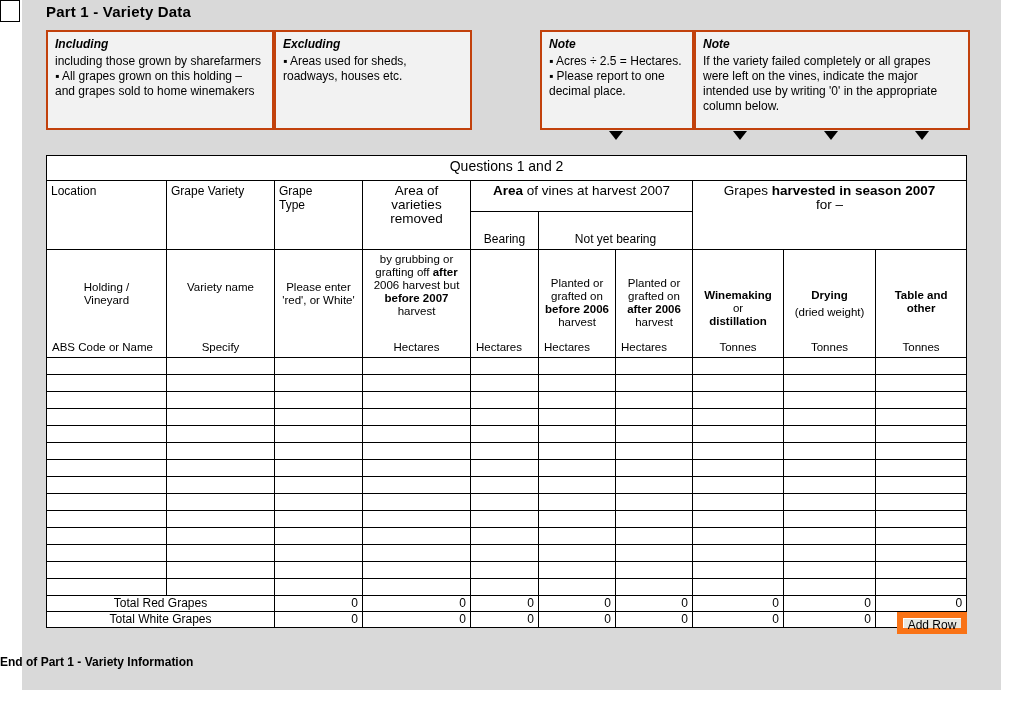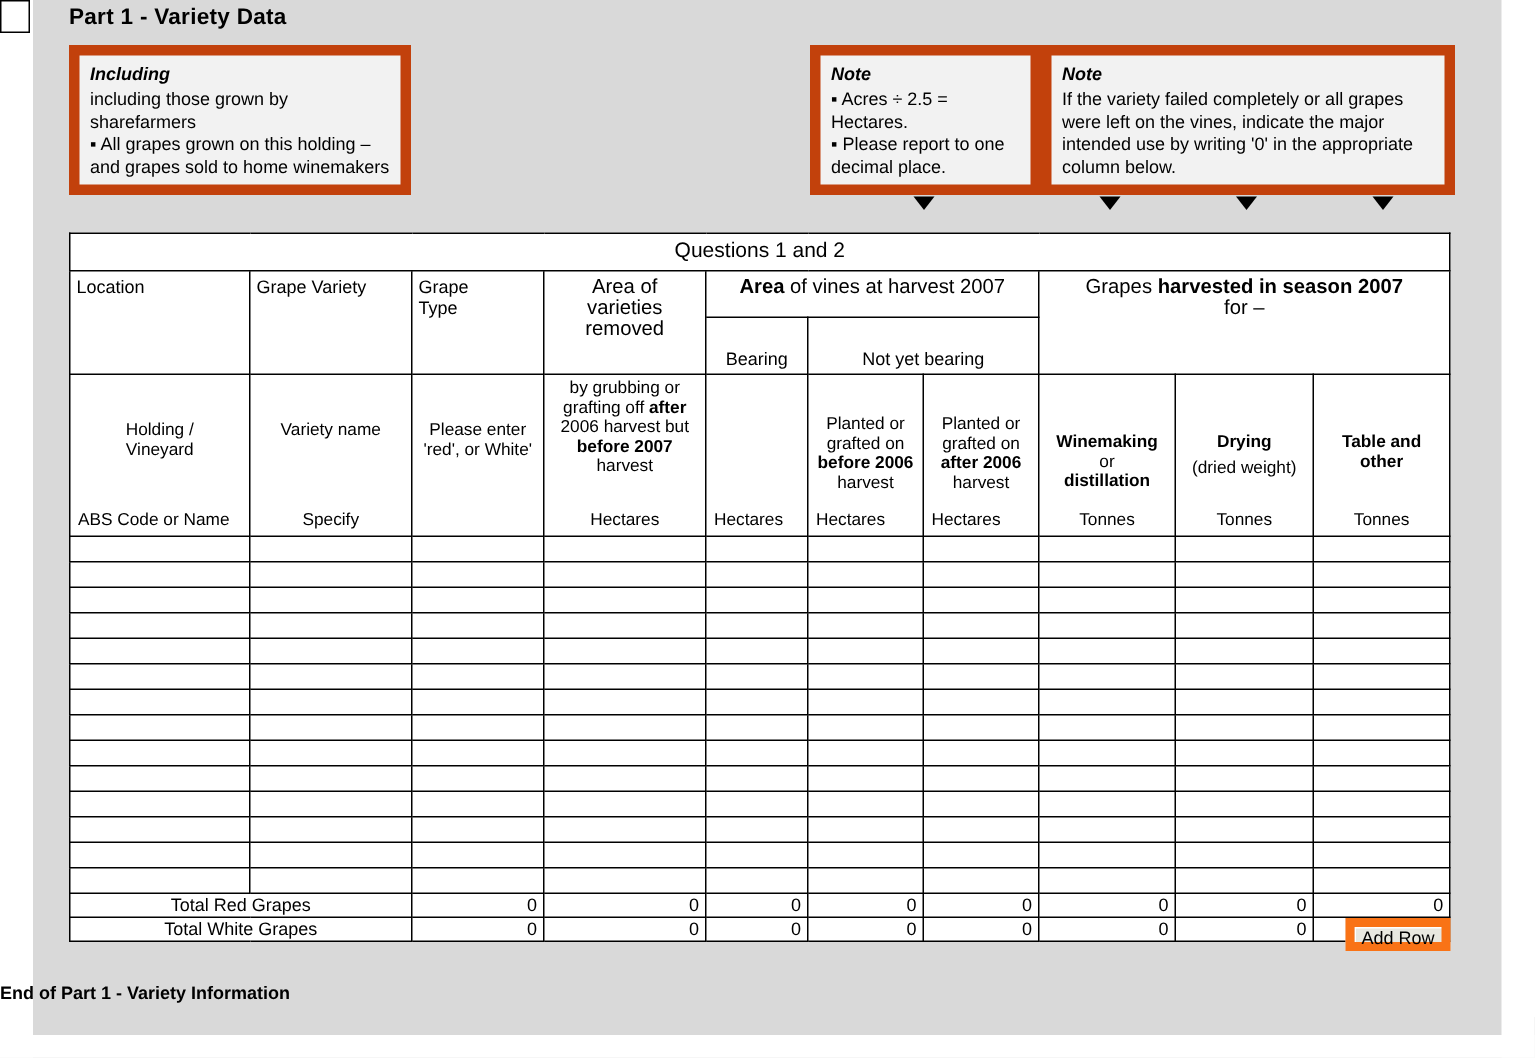--- a/index.html
+++ b/index.html
@@ -63,21 +63,21 @@
     top: 3px;
     font-size: 15px;
     font-weight: bold;
     letter-spacing: 0.2px;
   }
 
   
   .notebox {
     position: absolute;
     background: #f2f2f2;
-    border: 7px solid #c2410c;
+    border: 2px solid #c2410c;
     box-sizing: border-box;
     padding: 5px 7px 5px 7px;
     font-size: 12px;
     line-height: 15px;
   }
   .notebox .nb-title {
     font-weight: bold;
     font-style: italic;
     margin-bottom: 2px;
   }
@@ -222,20 +222,25 @@
 
   <div class="title">Part 1 - Variety Data</div>
 
   <div class="notebox" id="box-including">
     <div class="nb-title">Including</div>
     <div class="nb-line">including those grown by sharefarmers</div>
     <div class="nb-line">▪ All grapes grown on this holding –</div>
     <div class="nb-line">and grapes sold to home winemakers</div>
   </div>
 
+  <div class="notebox" id="box-excluding">
+    <div class="nb-title">Excluding</div>
+    <div class="nb-line">▪ Areas used for sheds,</div>
+    <div class="nb-line">roadways, houses etc.</div>
+  </div>
 
   <div class="notebox" id="box-note1">
     <div class="nb-title">Note</div>
     <div class="nb-line">▪ Acres ÷ 2.5 = Hectares.</div>
     <div class="nb-line">▪ Please report to one</div>
     <div class="nb-line">decimal place.</div>
   </div>
 
   <div class="notebox" id="box-note2">
     <div class="nb-title">Note</div>

